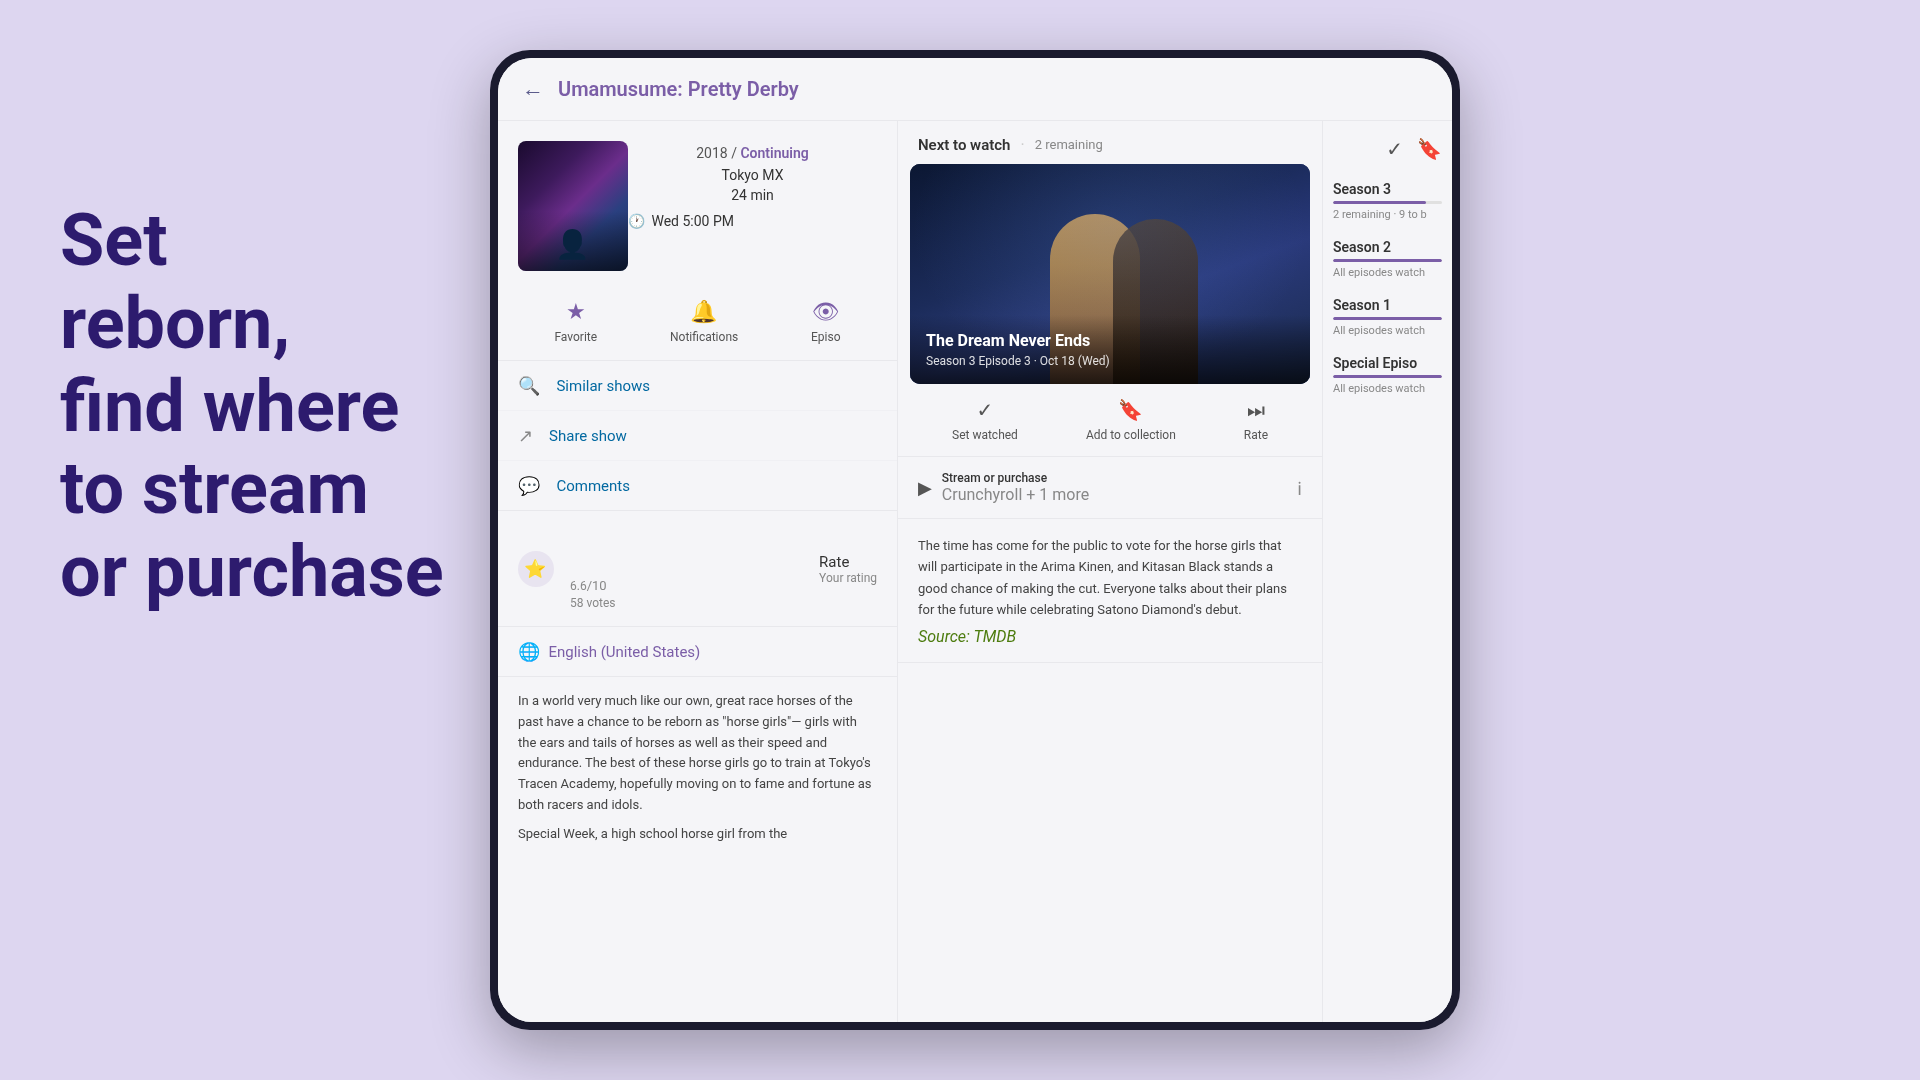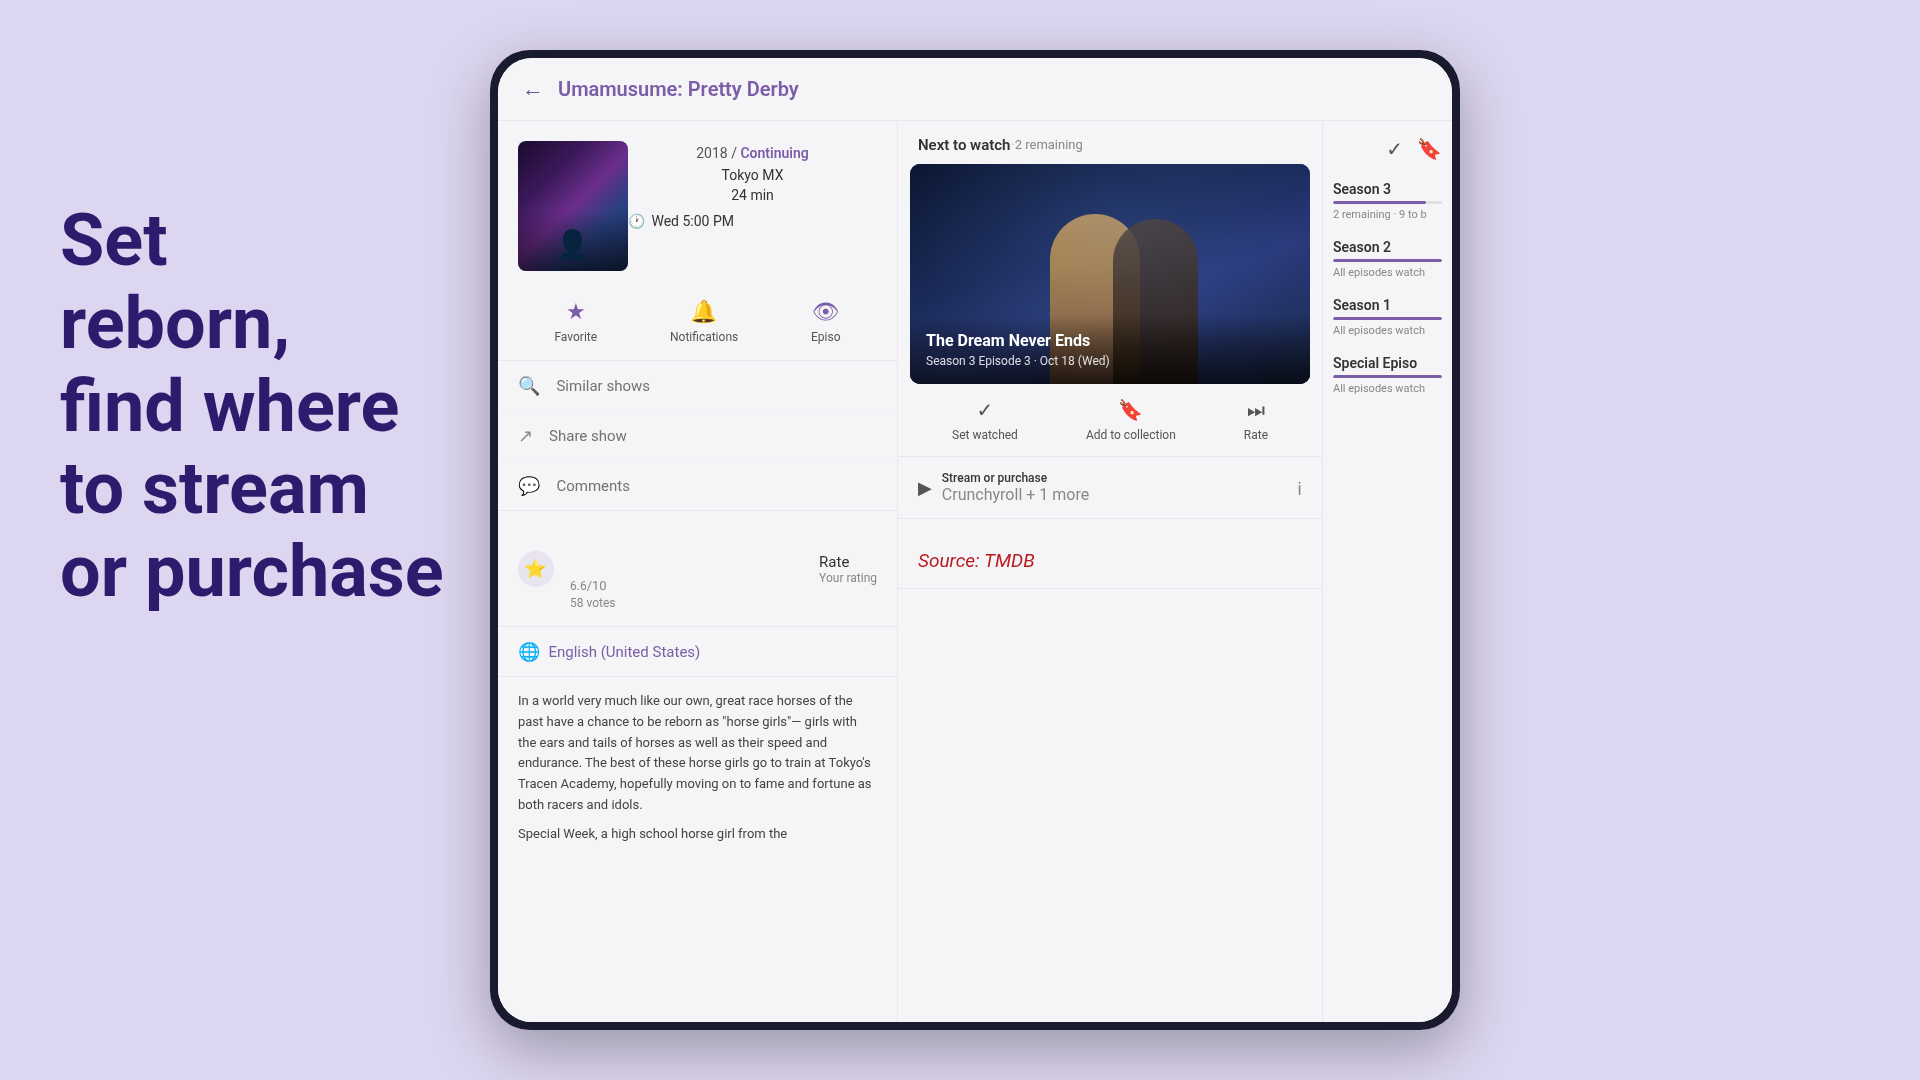--- a/index.html
+++ b/index.html
@@ -184,21 +184,21 @@
     .menu-item {
       display: flex;
       align-items: center;
       gap: 16px;
       padding: 14px 20px;
       cursor: pointer;
       border-bottom: 1px solid #f0f0f4;
     }
     .menu-item:last-child { border-bottom: none; }
     .menu-icon { color: #888; font-size: 18px; }
-    .menu-text { font-size: 15px; color: #737373; }
+    .menu-text { font-size: 15px; color: #0369a1; }
 
     
     .rating-section {
       display: flex;
       align-items: center;
       gap: 16px;
       padding: 16px 20px;
       border-bottom: 1px solid #e8e8ec;
     }
     .rating-icon {
@@ -251,21 +251,21 @@
     .right-panel {
       flex: 1;
       overflow-y: auto;
       background: #f5f5f8;
     }
 
     
     .next-watch-header {
       display: flex;
       align-items: center;
-      gap: 0;
+      gap: 10px;
       padding: 14px 20px 10px;
       background: #f5f5f8;
     }
     .next-watch-title {
       font-size: 15px;
       font-weight: 600;
       color: #333;
     }
     .remaining-badge {
       font-size: 13px;
@@ -353,24 +353,24 @@
       padding: 16px 20px;
       border-bottom: 1px solid #e8e8ec;
       background: #f5f5f8;
     }
     .synopsis-text {
       font-size: 13px;
       color: #444;
       line-height: 1.65;
     }
     .source-text {
-      font-size: 19px;
-      color: #b91c1c;
+      font-size: 16px;
+      color: #4d7c0f;
       font-style: italic;
-      margin-top: 14px;
+      margin-top: 6px;
     }
 
     .season-item {
       cursor: pointer;
     }
     .season-name {
       font-size: 14px;
       font-weight: 600;
       color: #333;
       margin-bottom: 4px;
@@ -540,20 +540,21 @@
             <span class="play-icon">▶</span>
             <div>
               <div class="stream-text">Stream or purchase</div>
               <div class="stream-sub">Crunchyroll + 1 more</div>
             </div>
           </div>
           <span class="info-icon">ℹ</span>
         </div>
 
         <div class="synopsis-section">
+          <p class="synopsis-text">The time has come for the public to vote for the horse girls that will participate in the Arima Kinen, and Kitasan Black stands a good chance of making the cut. Everyone talks about their plans for the future while celebrating Satono Diamond's debut.</p>
           <p class="source-text">Source: TMDB</p>
         </div>
 
       </div>
 
       <div style="width:130px;flex-shrink:0;border-left:1px solid #e8e8ec;padding:16px 10px;background:#f5f5f8;overflow-y:auto;">
 
         <div style="display:flex;gap:14px;margin-bottom:20px;justify-content:flex-end;">
           <span style="font-size:20px;color:#555;cursor:pointer;">✓</span>
           <span style="font-size:20px;color:#555;cursor:pointer;">🔖</span>

